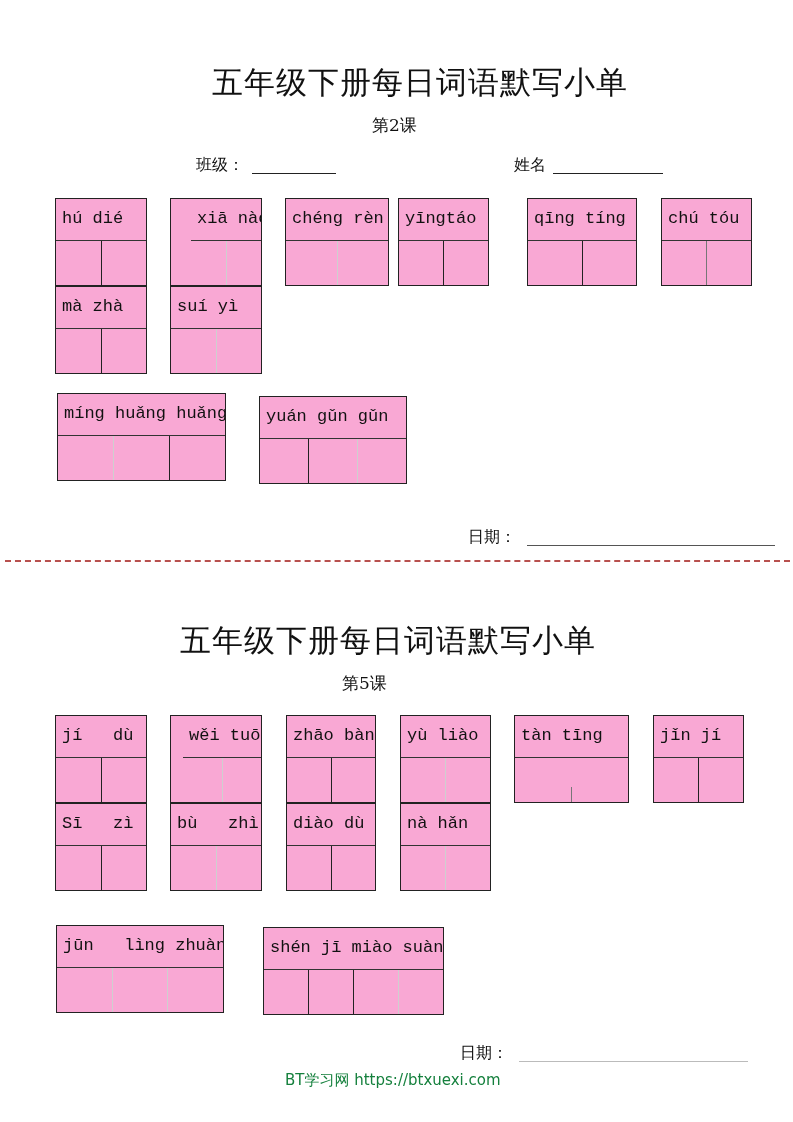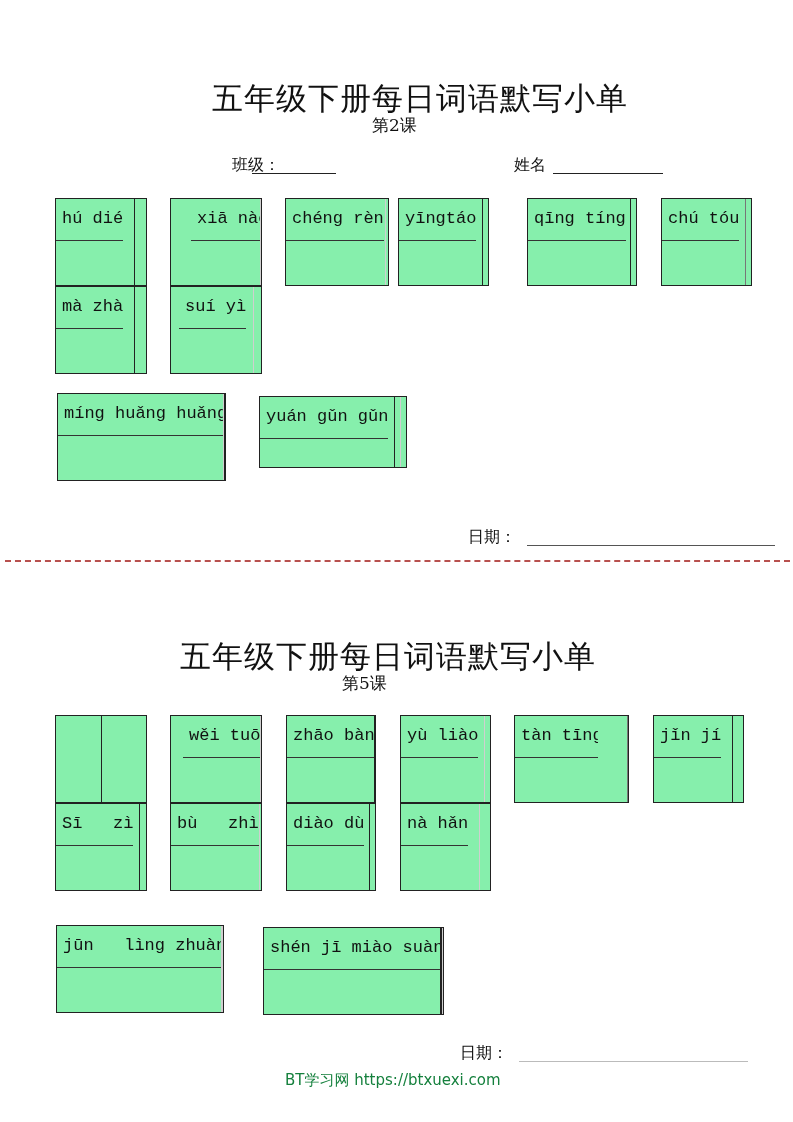--- a/index.html
+++ b/index.html
@@ -1,42 +1,42 @@
 <!DOCTYPE html>
 <html><head>
 <meta charset="utf-8">
 <style>
   html, body { margin: 0; padding: 0; background: #ffffff; }
   body { width: 793px; height: 1122px; position: relative; overflow: hidden;
          font-family: "DejaVu Sans", sans-serif; color: #111; }
   .abs { position: absolute; }
-  .title { font-size: 31px; letter-spacing: 1px; white-space: nowrap; font-family: "DejaVu Serif", serif; color: #111; margin-top: 16px; }
+  .title { font-size: 31px; letter-spacing: 1px; white-space: nowrap; font-family: "DejaVu Serif", serif; color: #111; }
   .lesson { font-size: 17px; white-space: nowrap; font-family: "DejaVu Serif", serif; }
   .label { font-size: 16px; white-space: nowrap; font-family: "DejaVu Serif", serif; }
   .uline { height: 0; border-bottom: 1px solid #222; }
   .uline.light { border-bottom-color: #bbb; }
   .dash { height: 0; border-top: 2px dashed #b8504e; }
-  .box { border: 1px solid #222; box-sizing: border-box; display: flex; flex-direction: row; background: #86efac; }
+  .box { border: 1px solid #222; box-sizing: border-box; display: flex; flex-direction: column; background: #f9a8d4; }
   .py { height: 42px; border-bottom: 1px solid #333; box-sizing: border-box;
         font-family: "Liberation Mono", monospace; font-size: 17px; padding: 10px 0 0 6px;
         white-space: pre; color: #111; overflow: hidden; }
   .cells { flex: 1; display: flex; }
   .cell { flex: 1; box-sizing: border-box; }
   .cell + .cell { border-left: 1px solid #222; }
   .cell.lt { border-left-color: #cfcfcf !important; }
   .cell.md { border-left-color: #777 !important; }
   .footer { font-size: 15px; color: #15803d; white-space: nowrap; }
 </style>
 </head>
 <body>
 
 <div class="abs title" style="left:212px; top:62px;">五年级下册每日词语默写小单</div>
 <div class="abs lesson" style="left:372px; top:114px;">第2课</div>
 
-<div class="abs label" style="left:196px; top:155px;margin-left:36px;">班级：</div>
+<div class="abs label" style="left:196px; top:155px;">班级：</div>
 <div class="abs uline" style="left:252px; top:173px; width:84px;"></div>
 <div class="abs label" style="left:514px; top:155px;">姓名</div>
 <div class="abs uline" style="left:553px; top:173px; width:110px;"></div>
 
 <div class="abs box" style="left:55px; top:198px; width:92px; height:88px;">
   <div class="py">hú dié</div>
   <div class="cells">
       <div class="cell"></div>
       <div class="cell"></div>
     </div>
@@ -77,54 +77,55 @@
     </div>
 </div>
 
 <div class="abs box" style="left:55px; top:286px; width:92px; height:88px;">
   <div class="py">mà zhà</div>
   <div class="cells">
       <div class="cell"></div>
       <div class="cell"></div>
     </div>
 </div>
-<div class="abs box" style="left:170px; top:286px; width:92px; height:88px;padding-left:8px;">
+<div class="abs box" style="left:170px; top:286px; width:92px; height:88px;">
   <div class="py">suí yì</div>
   <div class="cells">
       <div class="cell"></div>
       <div class="cell lt"></div>
     </div>
 </div>
 
 <div class="abs box" style="left:57px; top:393px; width:169px; height:88px;">
   <div class="py">míng huǎng huǎng</div>
   <div class="cells">
       <div class="cell"></div>
       <div class="cell lt"></div>
       <div class="cell"></div>
     </div>
 </div>
-<div class="abs box" style="left:259px; top:396px; width:148px; height:72px;">
+<div class="abs box" style="left:259px; top:396px; width:148px; height:88px;">
   <div class="py">yuán gǔn gǔn</div>
   <div class="cells">
       <div class="cell"></div>
       <div class="cell"></div>
       <div class="cell lt"></div>
     </div>
 </div>
 
 <div class="abs label" style="left:468px; top:527px;">日期：</div>
 <div class="abs uline" style="left:527px; top:545px; width:248px; border-bottom-color:#555;"></div>
 
 <div class="abs dash" style="left:5px; top:560px; width:785px;"></div>
 
 <div class="abs title" style="left:180px; top:620px;">五年级下册每日词语默写小单</div>
 <div class="abs lesson" style="left:342px; top:672px;">第5课</div>
 
 <div class="abs box" style="left:55px; top:715px; width:92px; height:88px;">
+  <div class="py">jí   dù</div>
   <div class="cells">
       <div class="cell"></div>
       <div class="cell"></div>
     </div>
 </div>
 <div class="abs box" style="left:170px; top:715px; width:92px; height:88px;padding-left:12px;">
   <div class="py">wěi tuō</div>
   <div class="cells">
       <div class="cell"></div>
       <div class="cell lt"></div>

